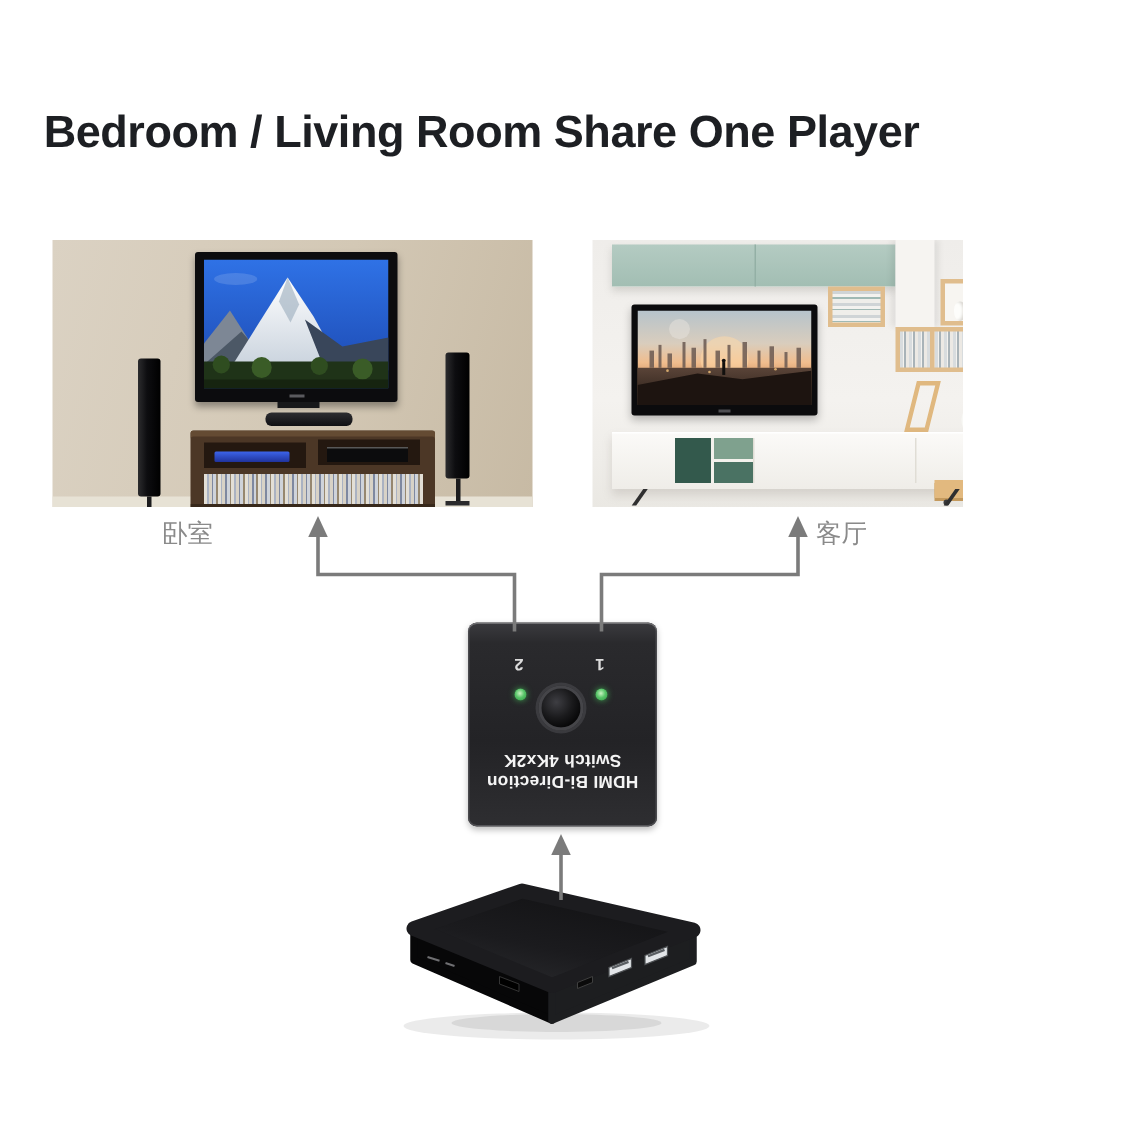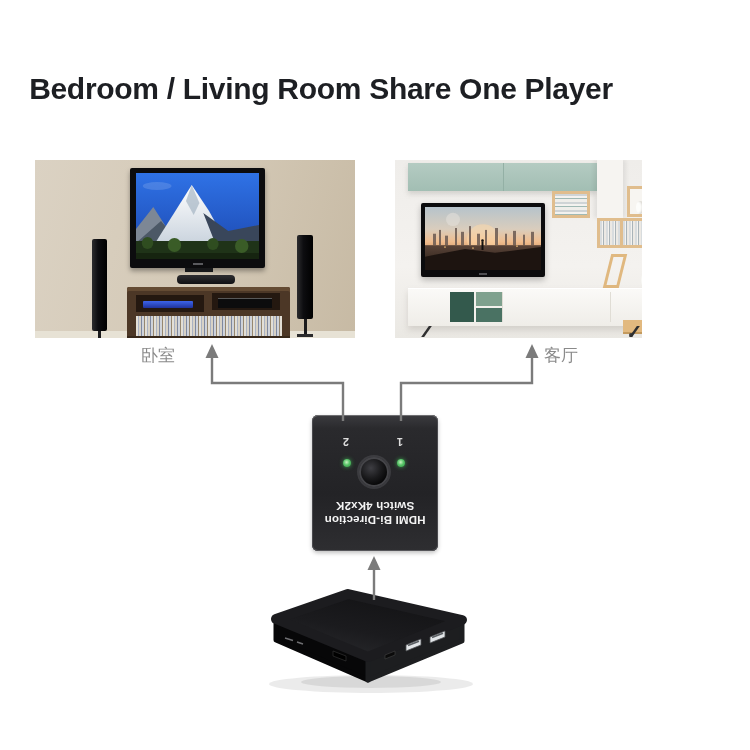--- a/index.html
+++ b/index.html
@@ -87,21 +87,21 @@
              border-radius:50% 50% 48% 48%;box-shadow:inset -3px 0 3px #dedbd4;}
   .lv-vase-b{position:absolute;left:2px;top:12px;width:10px;height:16px;background:#f8f8f5;
              border-radius:50% 50% 48% 48%;box-shadow:inset -2px 0 2px #dedbd4;}
   .lv-flowers{position:absolute;left:16px;top:2px;width:3px;height:3px;border-radius:50%;background:#e6cf4e;
               box-shadow:5px 1px 0 #edd75b,-4px 3px 0 #dfc23e,2px -2px 0 #efdc6a;}
   .lv-frame{position:absolute;left:212px;top:94px;width:16px;height:34px;border:3px solid #e0b87f;
             transform:skewX(-14deg);box-sizing:border-box;}
 
   
   .room-label{position:absolute;top:344px;font-size:17px;color:#8a8a8a;}
-  .room-label.bedroom{left:120px;width:76px;text-align:center;}
+  .room-label.bedroom{left:108px;width:76px;text-align:left;}
   .room-label.living{left:544px;width:80px;text-align:left;}
 
   
   .overlay{position:absolute;left:0;top:0;width:750px;height:750px;pointer-events:none;z-index:6;}
 
   
   .switch{position:absolute;left:312px;top:415px;width:126px;height:136px;border-radius:6px;z-index:4;
           background:linear-gradient(180deg,#3b3b3f 0%,#2a2a2d 10%,#232326 58%,#2e2e31 100%);
           box-shadow:inset 0 1px 0 #6f6f72,inset 1px 0 0 #4a4a4e,inset -1px 0 0 #4a4a4e,
                      inset 0 -1px 0 #56565a,0 2px 4px rgba(0,0,0,.25);}

